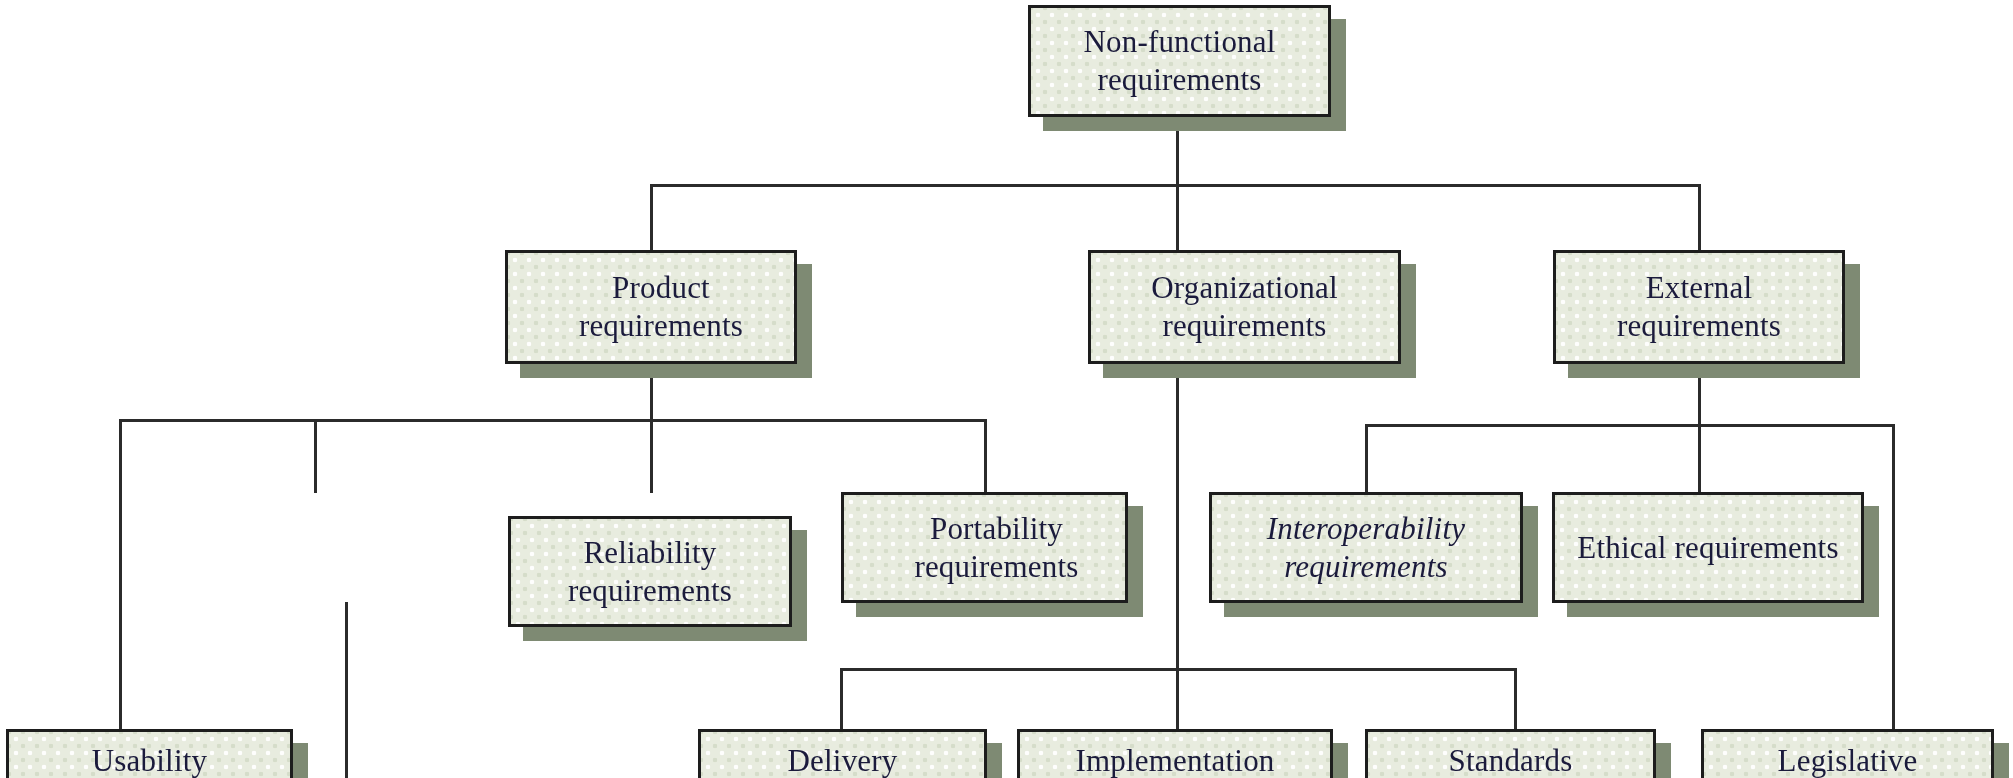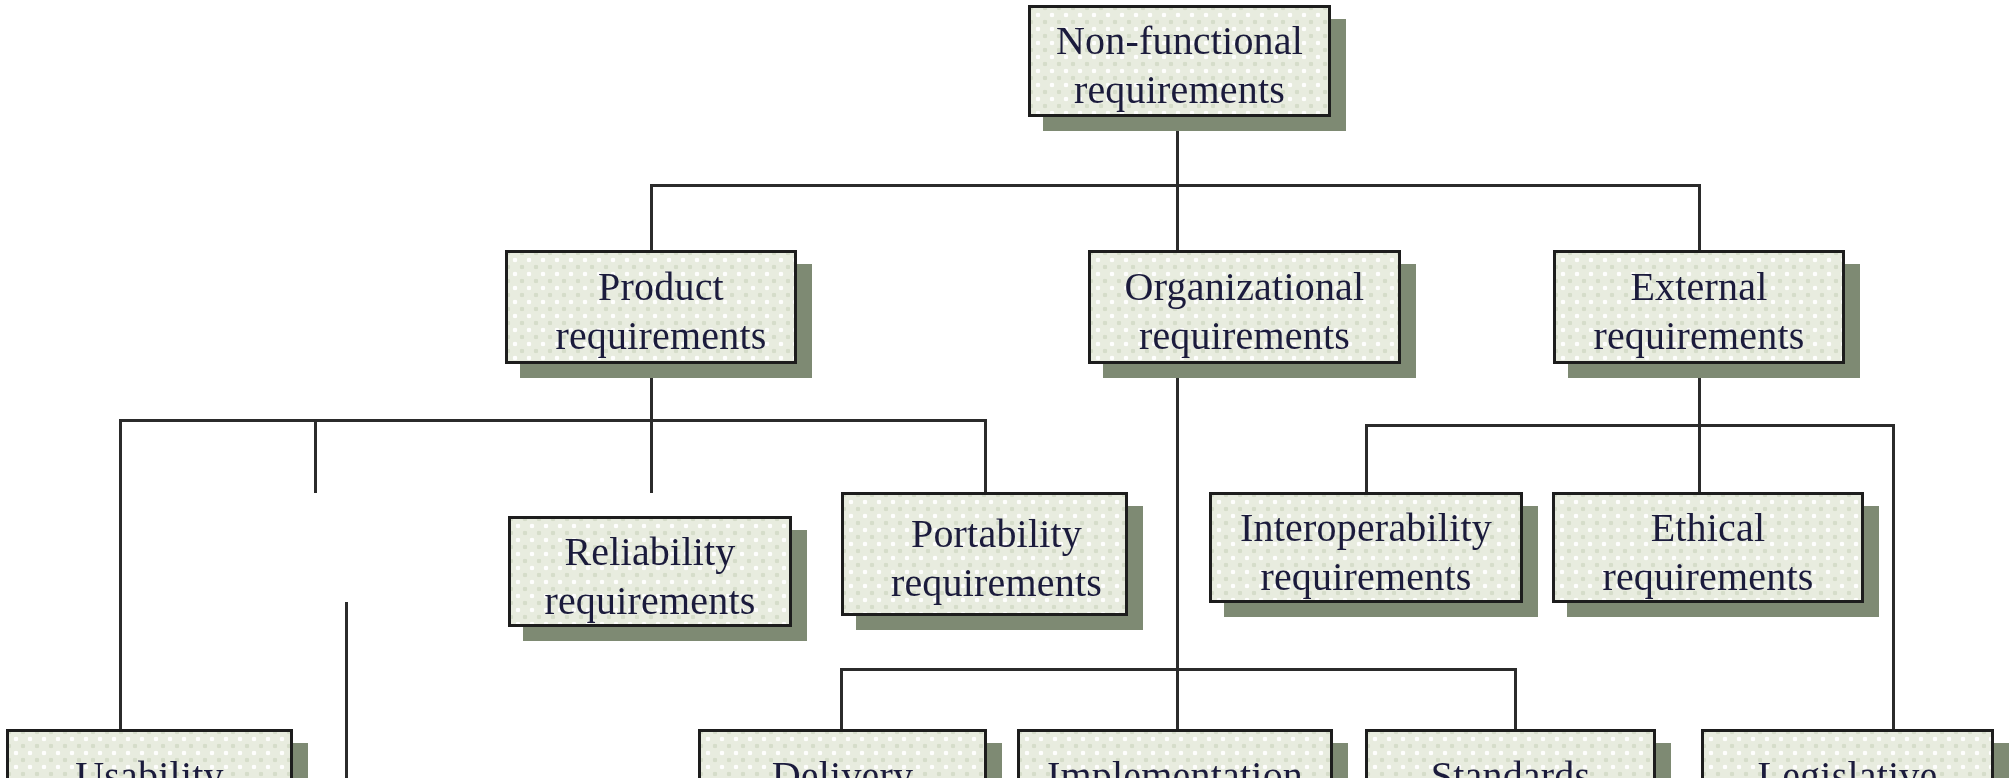--- a/index.html
+++ b/index.html
@@ -26,26 +26,25 @@
     background-position: 0 0, 7px 7px;
     box-shadow: 15px 14px 0 0 #7e8a73;
     display: flex;
     align-items: center;
     justify-content: center;
     text-align: center;
     z-index: 2;
   }
   .node .lbl {
     display: block;
-    font-size: 40px;
+    font-size: 31px;
     line-height: 1.22;
     color: #1b1b3c;
     padding: 2px 6px;
     letter-spacing: 0.2px;
-    margin-top: 10px;
   }
   .node.cut { align-items: flex-start; }
   .node.cut .lbl { padding-top: 10px; }
   .line {
     position: absolute;
     background: #2b2b2b;
     z-index: 1;
   }
   .line.h { height: 3px; }
   .line.v { width: 3px; }
@@ -87,24 +86,24 @@
   <div class="node" style="left:1088px; top:250px; width:313px; height:114px;">
     <span class="lbl">Organizational requirements</span>
   </div>
   <div class="node" style="left:1553px; top:250px; width:292px; height:114px;">
     <span class="lbl">External requirements</span>
   </div>
 
   <div class="node" style="left:508px; top:516px; width:284px; height:111px;">
     <span class="lbl">Reliability requirements</span>
   </div>
-  <div class="node" style="left:841px; top:492px; width:287px; height:124px;padding-left:24px;">
+  <div class="node" style="left:841px; top:492px; width:287px; height:111px;padding-left:24px;">
     <span class="lbl">Portability requirements</span>
   </div>
-  <div class="node" style="left:1209px; top:492px; width:314px; height:111px;">
+  <div class="node" style="left:1209px; top:492px; width:314px; height:111px;font-style:italic;">
     <span class="lbl">Interoperability requirements</span>
   </div>
   <div class="node" style="left:1552px; top:492px; width:312px; height:111px;">
     <span class="lbl">Ethical requirements</span>
   </div>
 
   <div class="node cut" style="left:6px; top:729px; width:287px; height:80px;">
     <span class="lbl">Usability</span>
   </div>
   <div class="node cut" style="left:698px; top:729px; width:289px; height:80px;">

